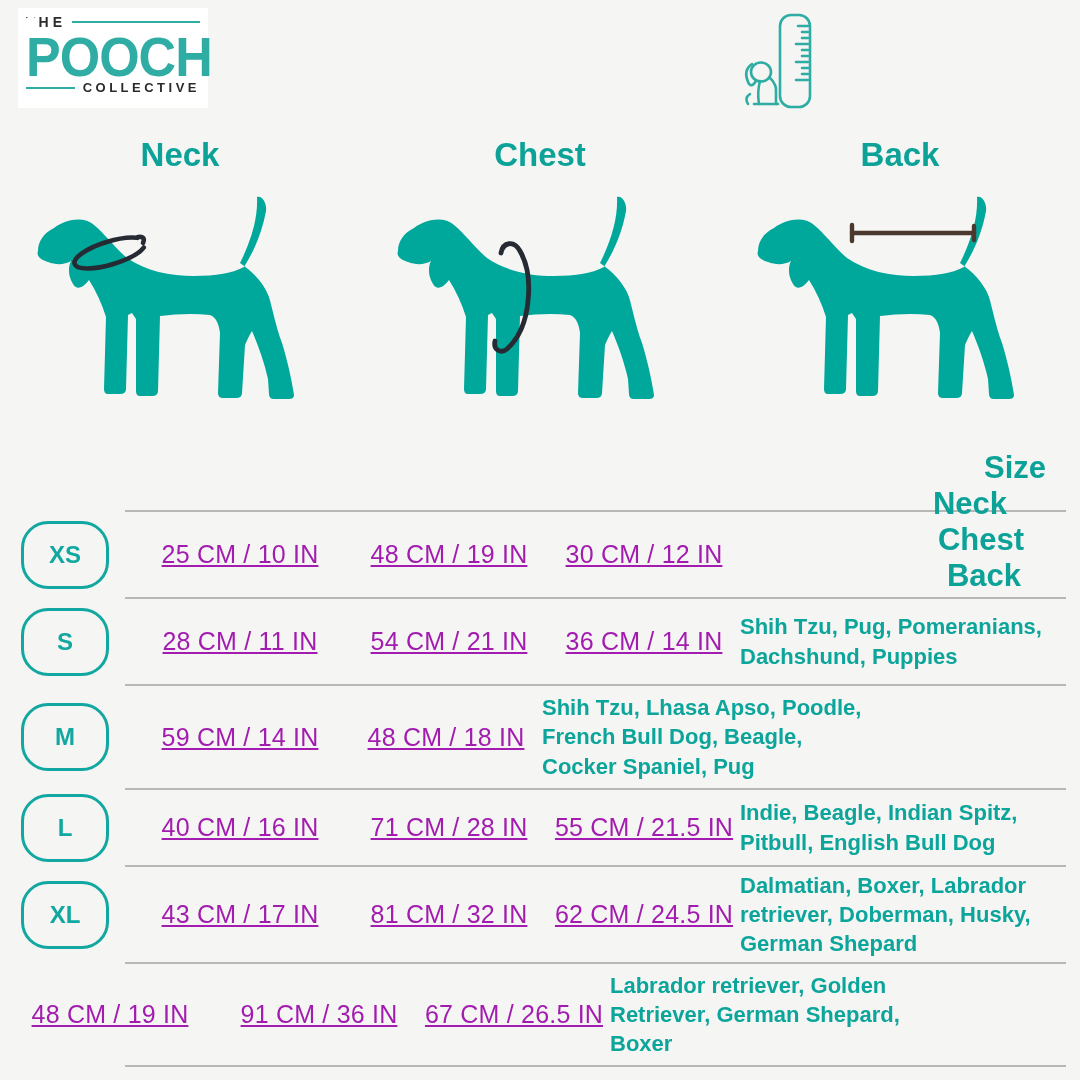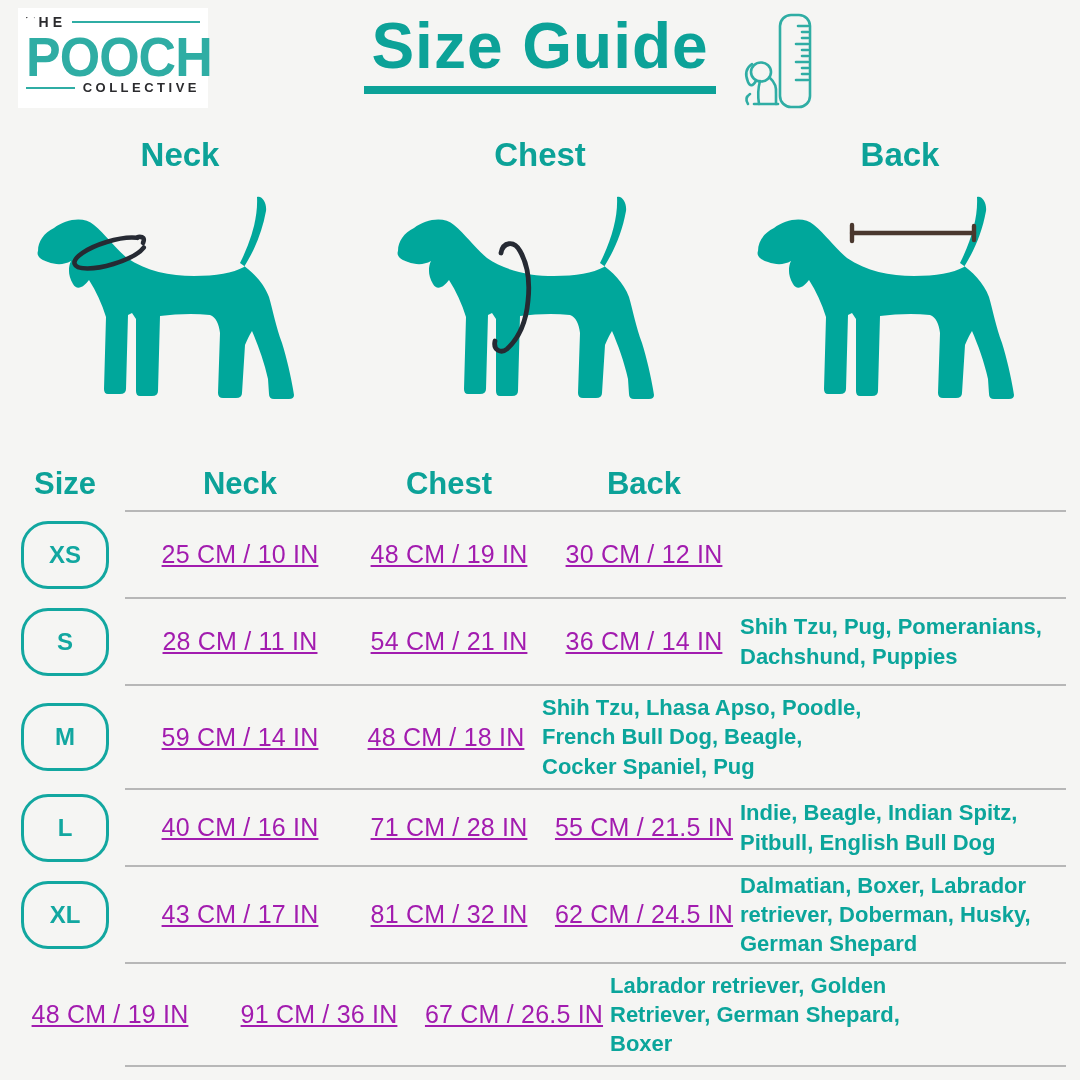--- a/index.html
+++ b/index.html
@@ -30,21 +30,21 @@
   .figure svg{display:block;}
 
   
   .size-table{margin-top:32px;}
   .trow{display:flex;align-items:center;}
   .col-size{width:130px;display:flex;justify-content:center;}
   .col-neck{width:220px;text-align:center;}
   .col-chest{width:198px;text-align:center;}
   .col-back{width:192px;text-align:center;}
   .col-breeds{width:330px;text-align:left;}
-  .thead{height:52px;align-items:flex-end;padding-bottom:8px;}
+  .thead{height:52px;align-items:flex-end;padding-bottom:8px;flex-direction:column;}
   .th{font-size:31px;font-weight:bold;color:#0ca298;}
   .thead .col-size,.thead .col-breeds{text-align:center;display:block;}
   .divider{height:2px;background:#b7b7b7;margin-left:125px;margin-right:14px;}
   .measure{font-size:25px;color:#a21caf;letter-spacing:0.2px;text-decoration:underline;}
   .breeds{font-size:22px;line-height:1.32;font-weight:bold;color:#0ba59b;}
   .badge{width:88px;height:68px;border:3px solid #12a7a0;border-radius:27px;display:flex;align-items:center;justify-content:center;
          font-size:24px;font-weight:bold;color:#12a7a0;background:transparent;box-sizing:border-box;}
   .r-xs{min-height:85px;}.r-s{min-height:85px;}.r-m{min-height:102px;}
   .r-l{min-height:75px;}.r-xl{min-height:95px;}.r-xxl{min-height:101px;}
 </style>
@@ -82,24 +82,20 @@
       <div class="logo-main">POOCH</div>
       <svg class="logo-doghead" width="18" height="16" viewBox="0 0 18 16">
         <path d="M1,14 Q0,5 6,2 L10,0 Q12,0 12,3 L16,5 Q18,7 14,8 L11,9 Q11,15 4,15 Z" fill="#ffffff"></path>
       </svg>
       <div class="logo-bottom">
         <span class="logo-line2"></span>
         <span class="logo-collective">COLLECTIVE</span>
       </div>
     </div>
 
-    <div class="title-block">
-      <h1 class="page-title">Size Guide</h1>
-      <div class="title-underline"></div>
-    </div>
 
     <svg class="ruler-icon" width="84" height="100" viewBox="0 0 84 100">
       <g fill="none" stroke="#2fada4" stroke-width="2.6" stroke-linecap="round" stroke-linejoin="round">
         <rect x="42" y="3" width="30" height="92" rx="11"></rect>
         <path d="M70,14 L60,14 M70,20 L64,20 M70,26 L64,26 M70,32 L58,32 M70,38 L64,38 M70,44 L64,44 M70,50 L58,50 M70,56 L64,56 M70,62 L64,62 M70,68 L58,68"></path>
         <ellipse cx="23" cy="60" rx="10" ry="9.5"></ellipse>
         <path d="M14,52 Q5,58 10,70 Q13,77 18,69"></path>
         <path d="M32,66 Q39,72 38,82 L38,92"></path>
         <path d="M22,69 Q19,80 21,92"></path>
         <path d="M16,92 L40,92"></path>

